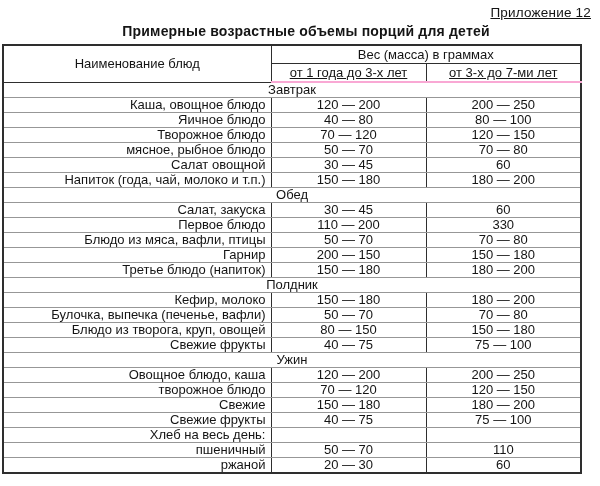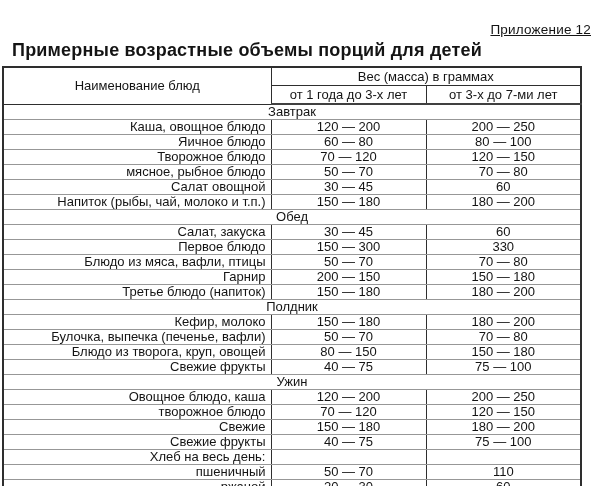--- a/index.html
+++ b/index.html
@@ -9,27 +9,27 @@
     font-family: "Liberation Sans", sans-serif;
     color: #141414;
     overflow: hidden;
   }
   .page { width: 600px; height: 486px; box-sizing: border-box; }
 
   .appendix {
     text-align: right;
     font-size: 13.5px;
     text-decoration: underline;
-    padding: 22px 9px 0 0;
+    padding: 5px 9px 0 0;
     letter-spacing: 0.2px;
   }
   .doc-title {
-    text-align: left;
+    text-align: center;
     font-weight: bold;
-    font-size: 18px;
+    font-size: 14px;
     margin: 3px 0 5px 12px;
     letter-spacing: 0.2px;
   }
 
   table.portions {
     border-collapse: collapse;
     table-layout: fixed;
     margin-left: 2px;
     width: 578px;
     border: 2px solid #2e2e2e;
@@ -45,21 +45,21 @@
     white-space: nowrap;
     overflow: hidden;
     box-sizing: border-box;
   }
   thead th {
     border: 1px solid #2e2e2e;
     text-align: center;
     height: 17px;
     line-height: 17px;
   }
-  thead tr.subhead th { border-bottom: 2px solid #404040; }
+  thead tr.subhead th { border-bottom: 2px solid #f9a8d4; text-decoration: underline; }
 
   tbody td {
     border-left: 1px solid #2e2e2e;
     border-right: 1px solid #2e2e2e;
     border-top: 1px solid #979797;
     border-bottom: 1px solid #979797;
     height: 14px;
     line-height: 14px;
   }
   tbody td.dish { text-align: right; }
@@ -99,54 +99,54 @@
         <tr class="section-row">
           <td colspan="3">Завтрак</td>
         </tr>
         <tr>
           <td class="dish">Каша, овощное блюдо</td>
           <td class="val">120 — 200</td>
           <td class="val">200 — 250</td>
         </tr>
         <tr>
           <td class="dish">Яичное блюдо</td>
-          <td class="val">60 — 80</td>
+          <td class="val">40 — 80</td>
           <td class="val">80 — 100</td>
         </tr>
         <tr>
           <td class="dish">Творожное блюдо</td>
           <td class="val">70 — 120</td>
           <td class="val">120 — 150</td>
         </tr>
         <tr>
           <td class="dish">мясное, рыбное блюдо</td>
           <td class="val">50 — 70</td>
           <td class="val">70 — 80</td>
         </tr>
         <tr>
           <td class="dish">Салат овощной</td>
           <td class="val">30 — 45</td>
           <td class="val">60</td>
         </tr>
         <tr>
-          <td class="dish">Напиток (рыбы, чай, молоко и т.п.)</td>
+          <td class="dish">Напиток (года, чай, молоко и т.п.)</td>
           <td class="val">150 — 180</td>
           <td class="val">180 — 200</td>
         </tr>
         <tr class="section-row">
           <td colspan="3">Обед</td>
         </tr>
         <tr>
           <td class="dish">Салат, закуска</td>
           <td class="val">30 — 45</td>
           <td class="val">60</td>
         </tr>
         <tr>
           <td class="dish">Первое блюдо</td>
-          <td class="val">150 — 300</td>
+          <td class="val">110 — 200</td>
           <td class="val">330</td>
         </tr>
         <tr>
           <td class="dish">Блюдо из мяса, вафли, птицы</td>
           <td class="val">50 — 70</td>
           <td class="val">70 — 80</td>
         </tr>
         <tr>
           <td class="dish">Гарнир</td>
           <td class="val">200 — 150</td>

